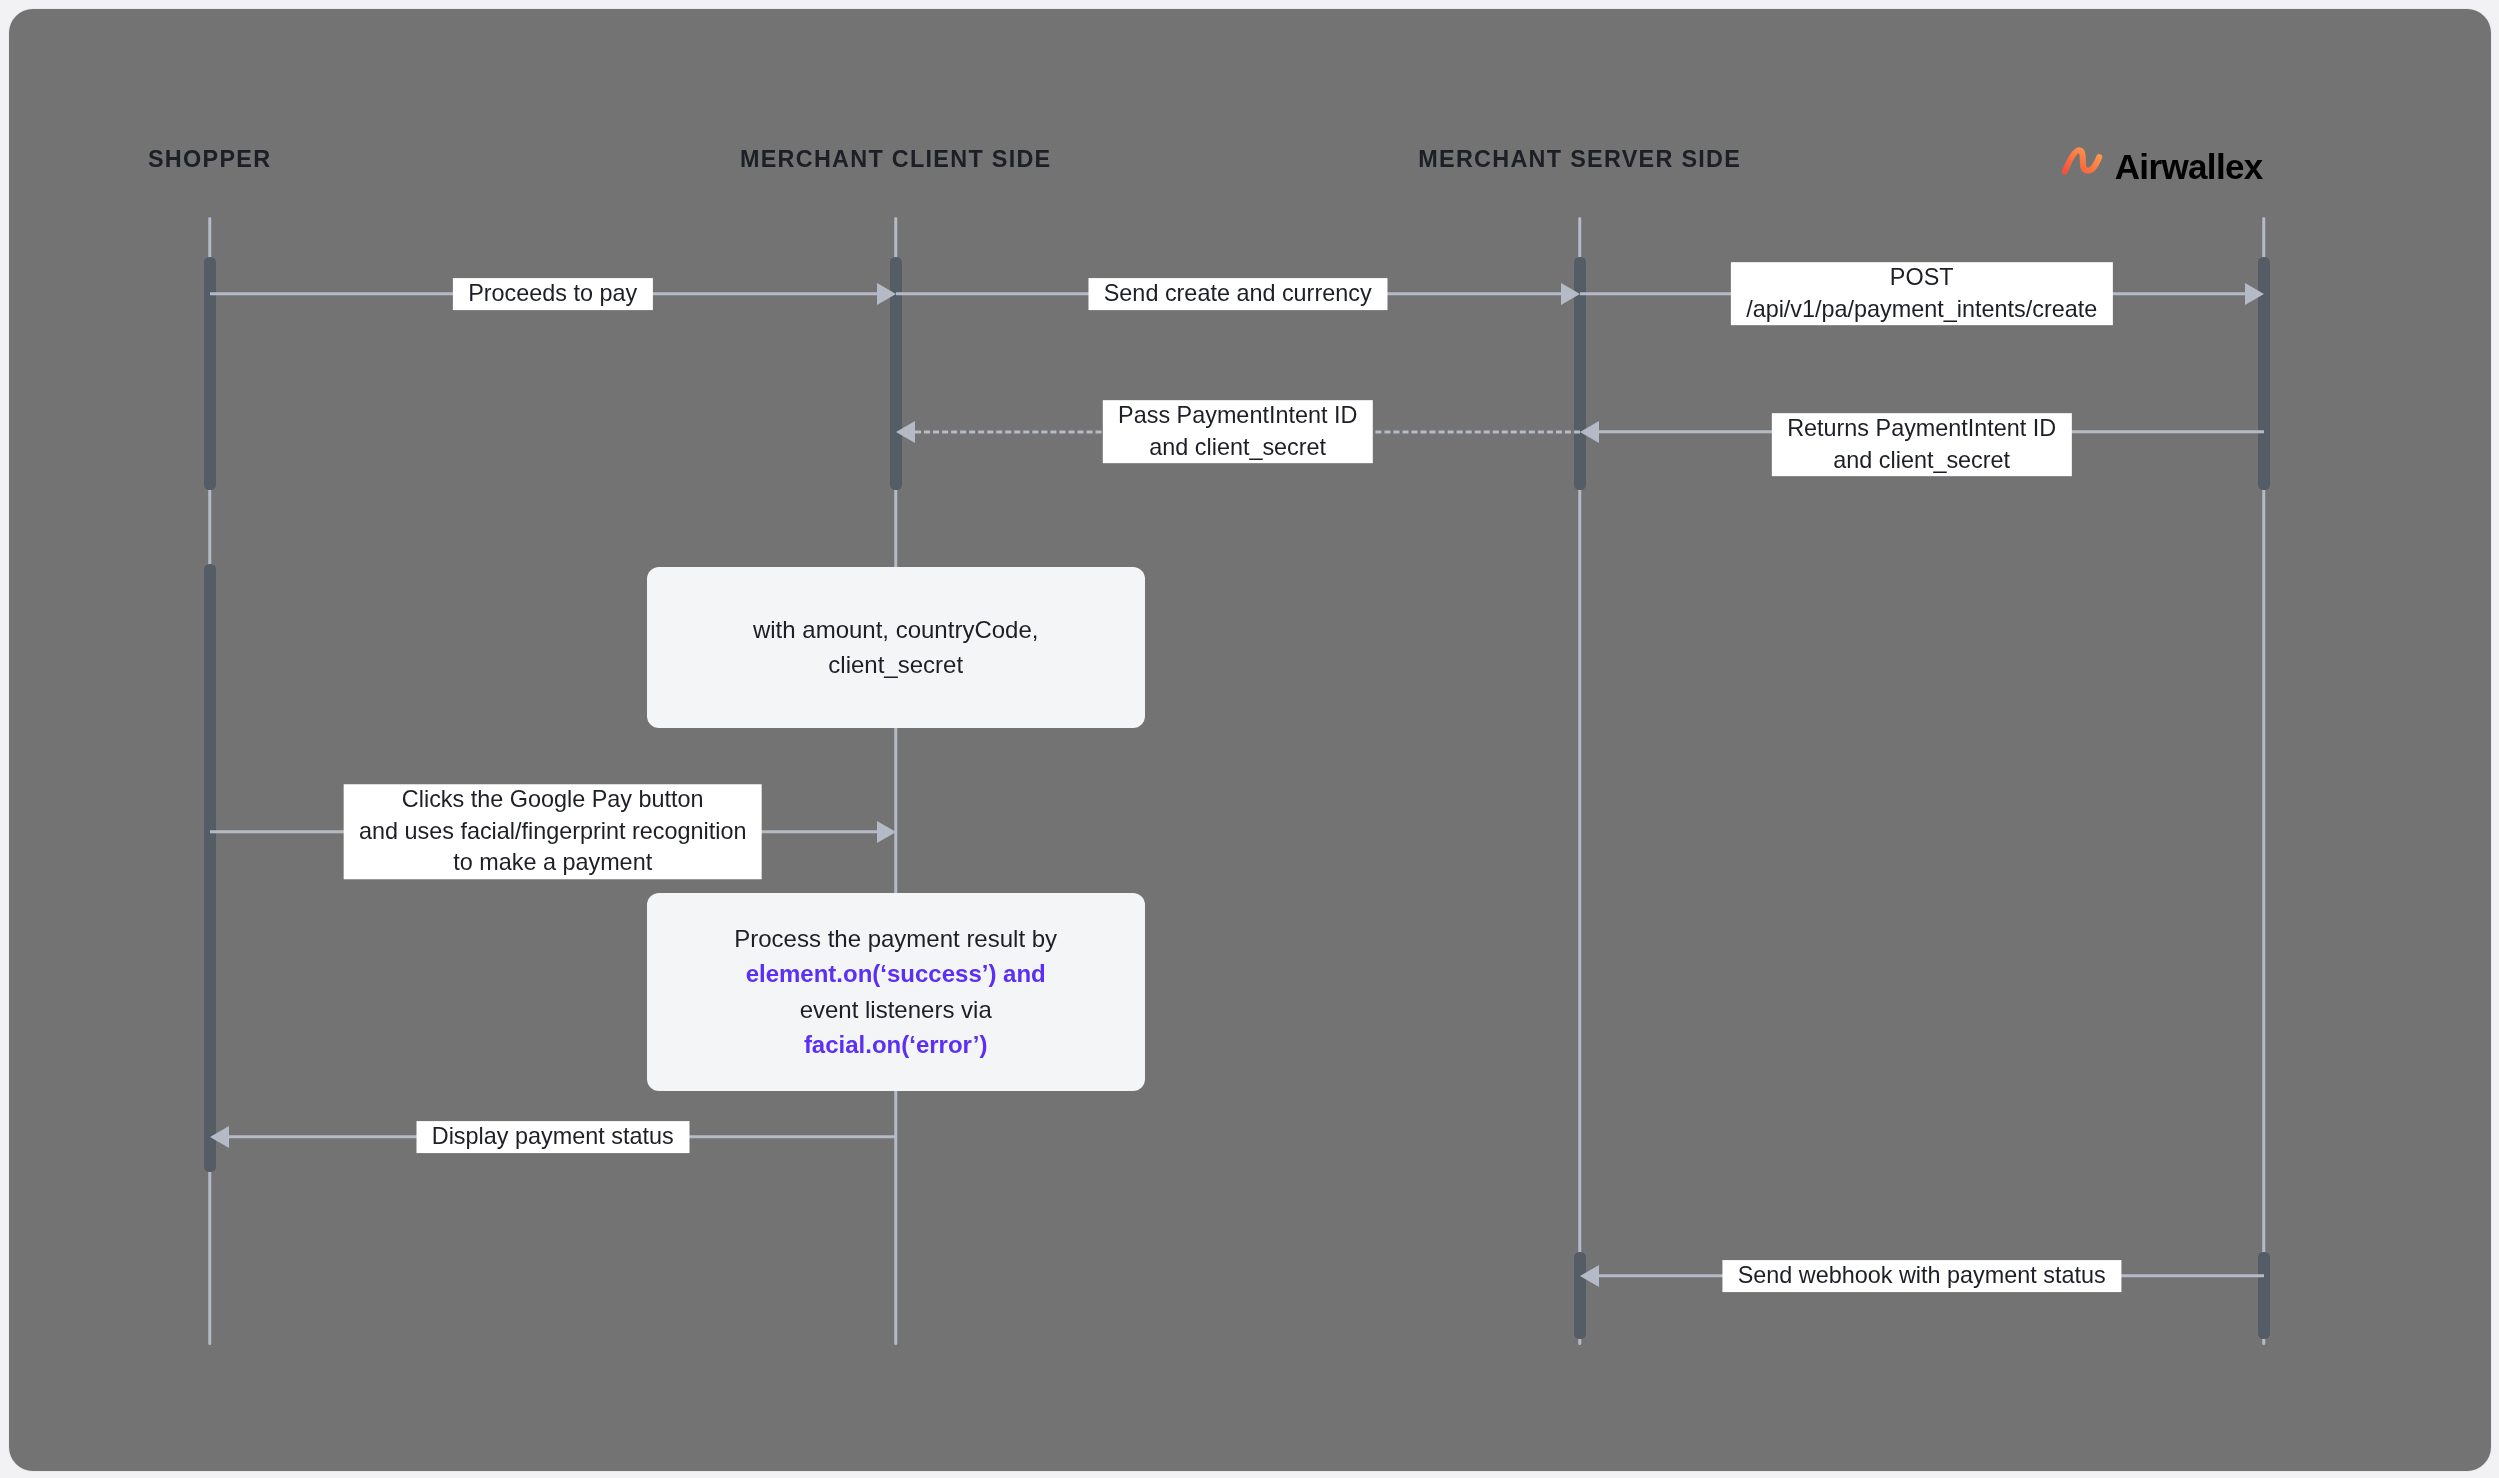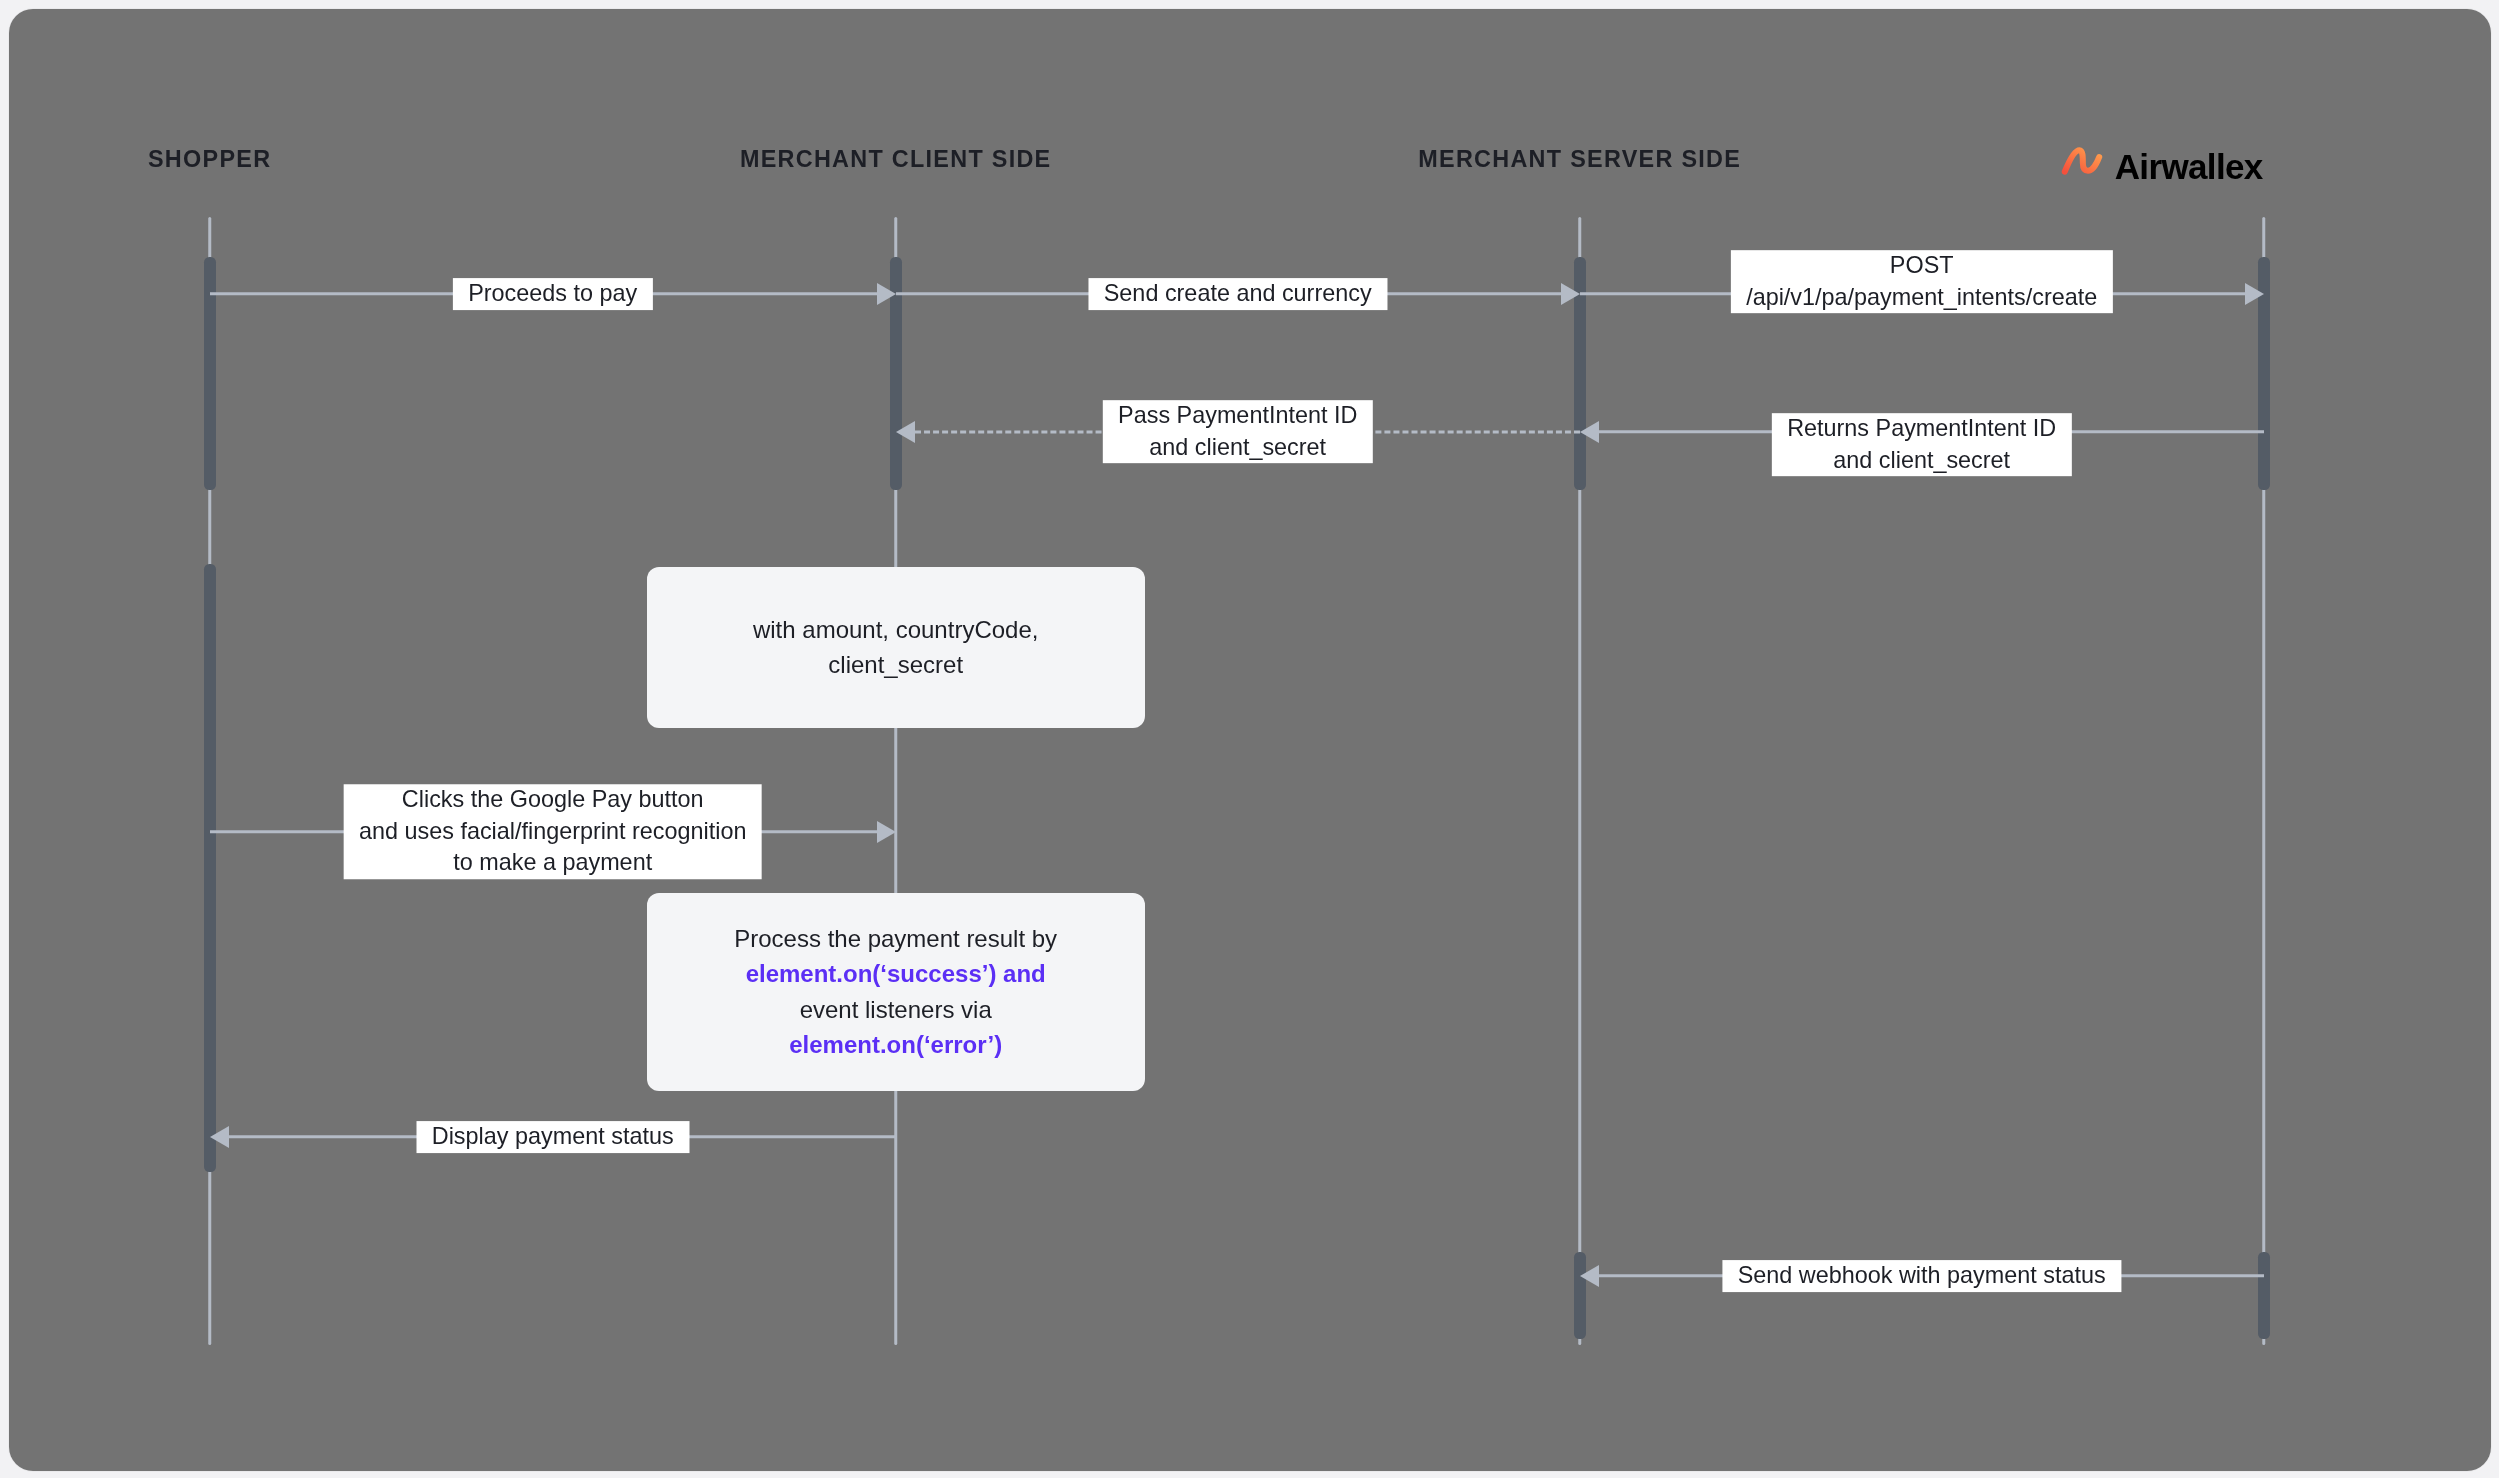--- a/index.html
+++ b/index.html
@@ -206,21 +206,21 @@
       <div class="head right" style="left:665px;"></div>
     </div>
     <div class="msg-label" style="left:1229px; top:285px;">
       <span class="l">Send create and currency</span>
     </div>
 
     <div class="msg" style="left:1571px; top:285px; width:684px;">
       <div class="line" style="width:665px;"></div>
       <div class="head right" style="left:665px;"></div>
     </div>
-    <div class="msg-label" style="left:1913px; top:273px;">
+    <div class="msg-label" style="left:1913px; top:285px;">
       <span class="l">POST</span>
       <span class="l">/api/v1/pa/payment_intents/create</span>
     </div>
 
     <div class="msg" style="left:887px; top:423px; width:684px;">
       <div class="line dashed" style="left:19px; width:665px;"></div>
       <div class="head left" style="left:0px;"></div>
     </div>
     <div class="msg-label" style="left:1229px; top:423px;">
       <span class="l">Pass PaymentIntent ID</span>
@@ -248,21 +248,21 @@
     <div class="msg-label" style="left:544px; top:823px;">
       <span class="l">Clicks the Google Pay button</span>
       <span class="l">and uses facial/fingerprint recognition</span>
       <span class="l">to make a payment</span>
     </div>
 
     <div class="note" style="left:887px; top:884px; width:498px; height:198px; padding:15.6px 26px;">
       <span class="row">Process the payment result by</span>
       <span class="row"><span class="code">element.on(‘success’) and</span></span>
       <span class="row">event listeners via</span>
-      <span class="row code">element.on(‘error’)</span>
+      <span class="row code">facial.on(‘error’)</span>
     </div>
 
     <div class="msg" style="left:201px; top:1128px; width:686px;">
       <div class="line" style="left:19px; width:667px;"></div>
       <div class="head left" style="left:0px;"></div>
     </div>
     <div class="msg-label" style="left:544px; top:1128px;">
       <span class="l">Display payment status</span>
     </div>
 

